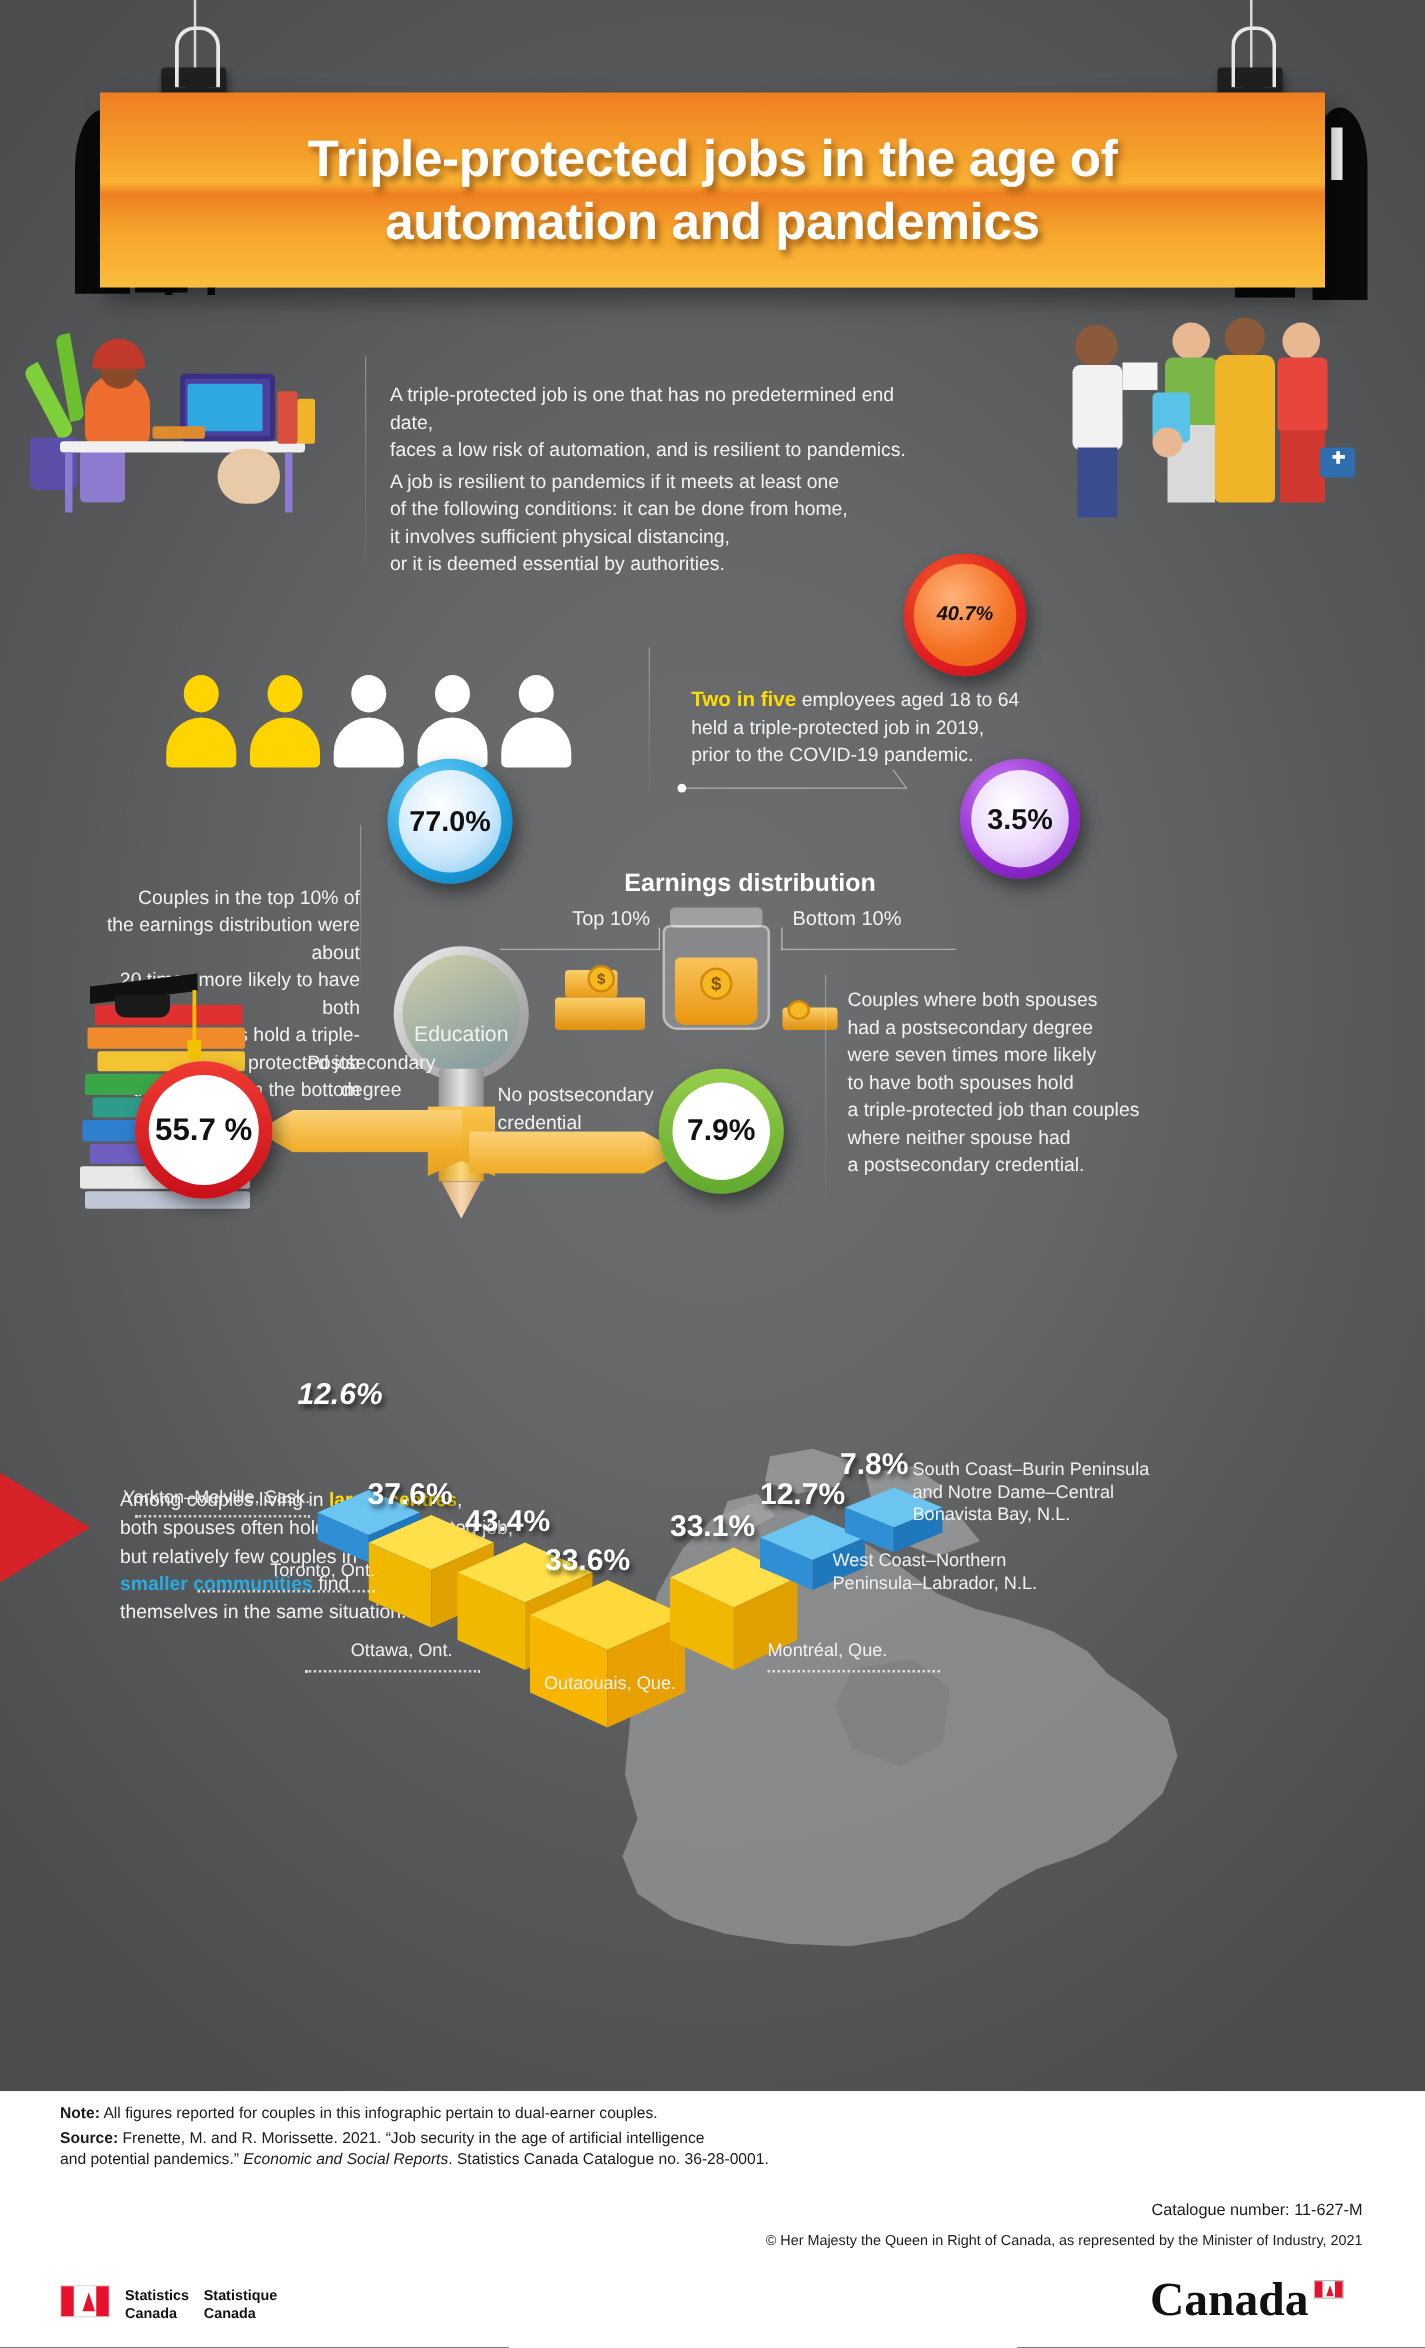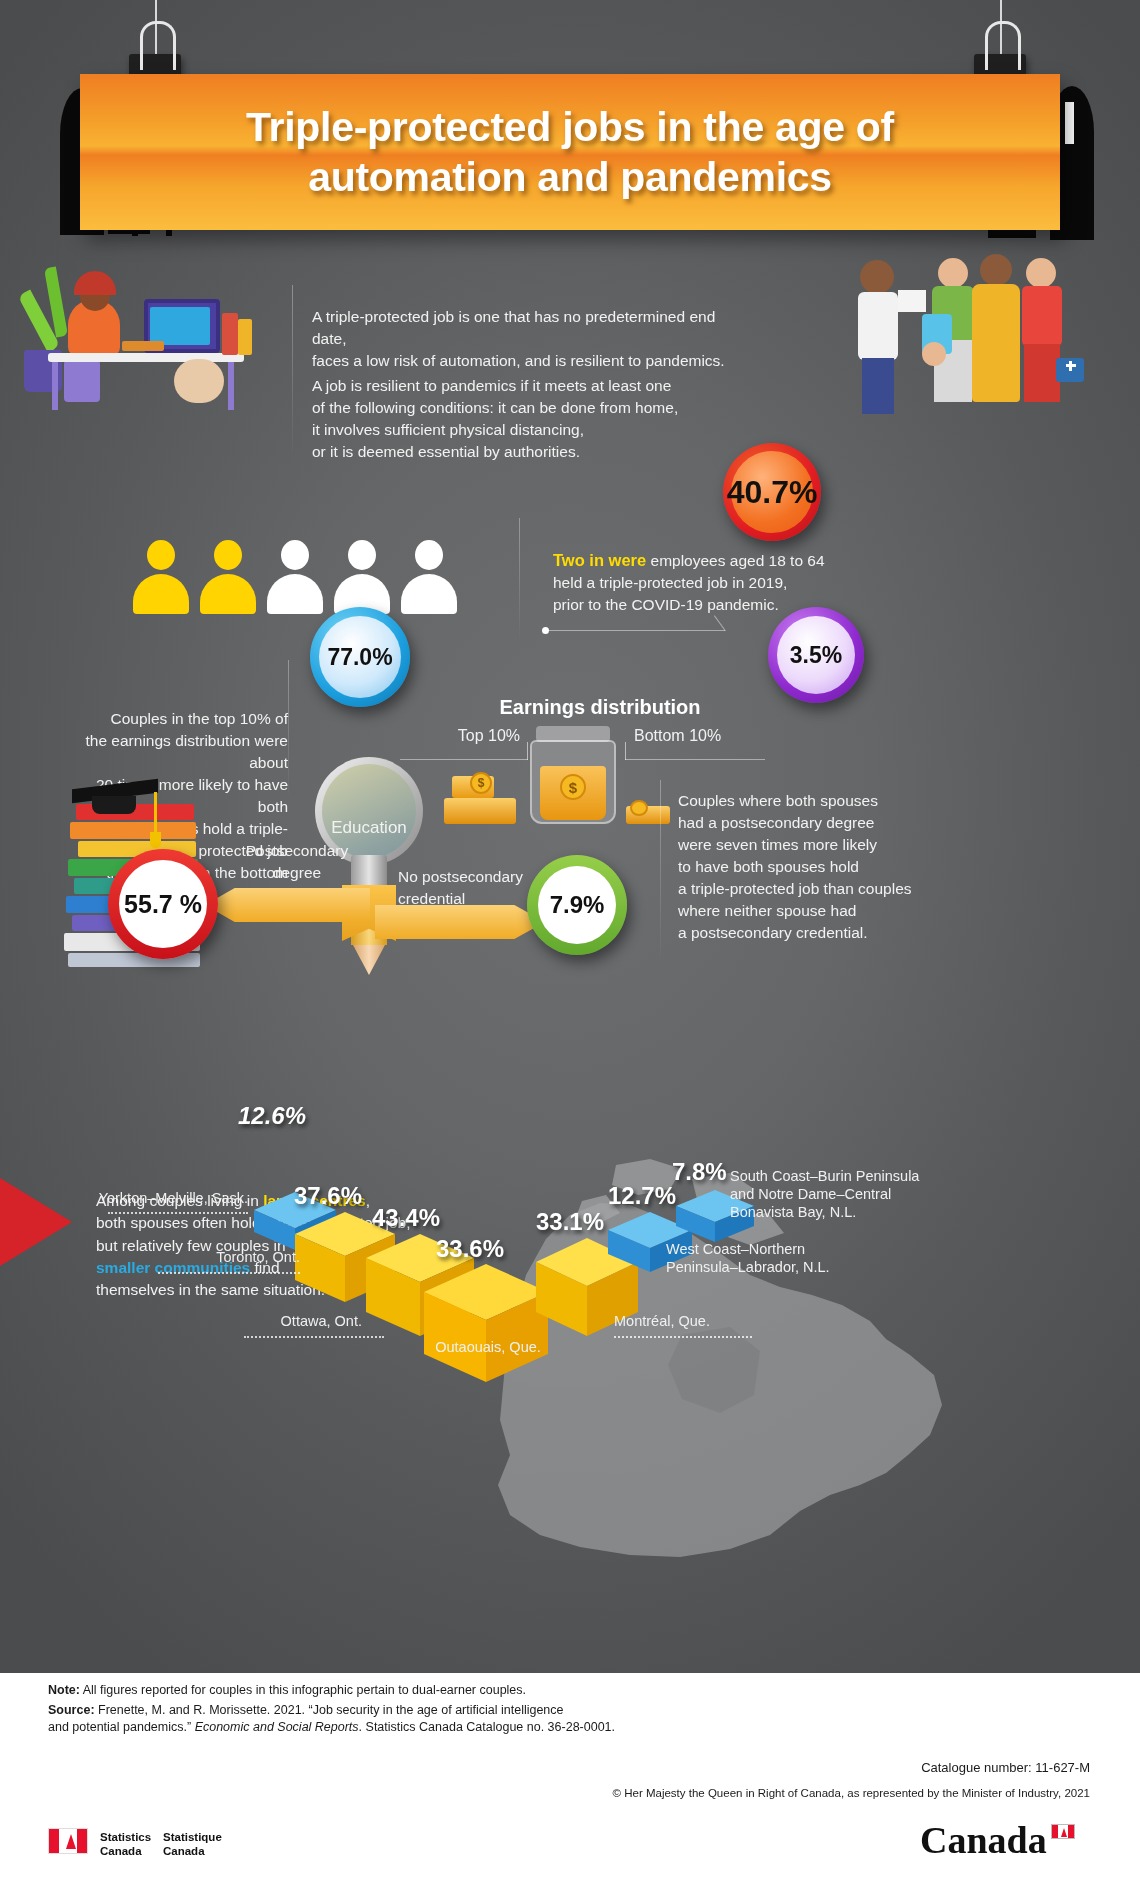--- a/index.html
+++ b/index.html
@@ -185,30 +185,30 @@
       <div class="head" style="background:#ffffff;"></div>
         <div class="body" style="background:#ffffff;"></div>
     </div>
     <div class="picon" style="left:268px;">
       <div class="head" style="background:#ffffff;"></div>
         <div class="body" style="background:#ffffff;"></div>
     </div>
   </div>
 
   <div style="position:absolute; left:553px; top:550px; width:330px;">
-    <span class="hl-yellow" style="font-size:16.5px;">Two in were</span><span class="body-text" style="display:inline;"> employees aged 18 to 64
+    <span class="hl-yellow" style="font-size:16.5px;">Two in five</span><span class="body-text" style="display:inline;"> employees aged 18 to 64
 held a triple-protected job in 2019,
 prior to the COVID-19 pandemic.</span>
   </div>
   <div class="hline" style="left:545px; top:630px; width:180px;"></div>
   <div style="position:absolute; left:542px; top:627px; width:7px; height:7px; border-radius:50%; background:#fff;"></div>
   <div style="position:absolute; left:725px; top:612px; width:1px; height:19px; background:rgba(255,255,255,.45); transform:rotate(-36deg); transform-origin:bottom;"></div>
 
   <div class="bubble" style="left:723px; top:443px; width:98px; height:98px; background:radial-gradient(circle at 35% 30%, #f05a28, #e01b22 62%, #b5141a 100%); padding:8px;">
-    <div class="inner" style="background:radial-gradient(circle at 38% 32%, #ffb27a, #f37021 60%, #ea5a14 100%); font-size:32px; color:#111;">
+    <div class="inner" style="background:radial-gradient(circle at 38% 32%, #ffb27a, #f37021 60%, #ea5a14 100%); font-size:16px; color:#111;font-style:italic;">
       <span>40.7%</span>
     </div>
   </div>
 
   <div class="vline" style="left:288px; top:660px; height:140px;"></div>
 
   <div class="body-text" style="position:absolute; left:80px; top:708px; width:208px; text-align:right;">Couples in the top 10% of
 the earnings distribution were about
 20 times more likely to have both
 spouses hold a triple-protected job

